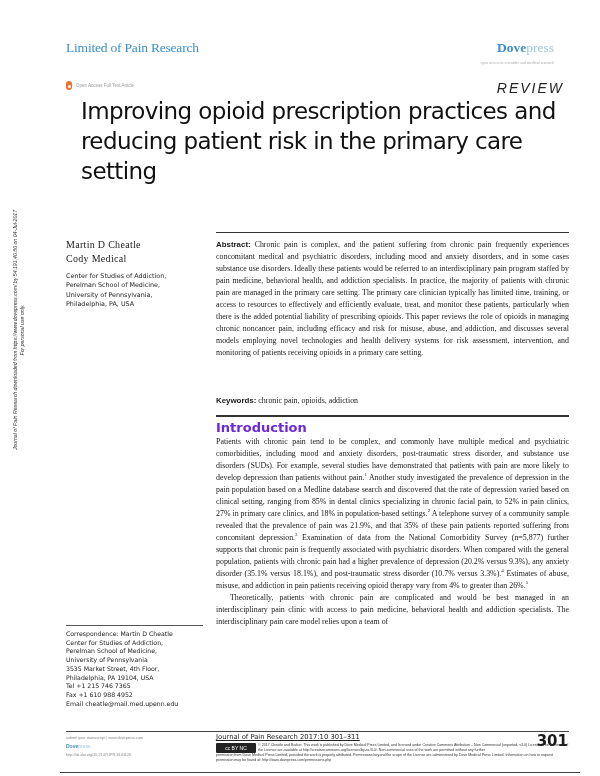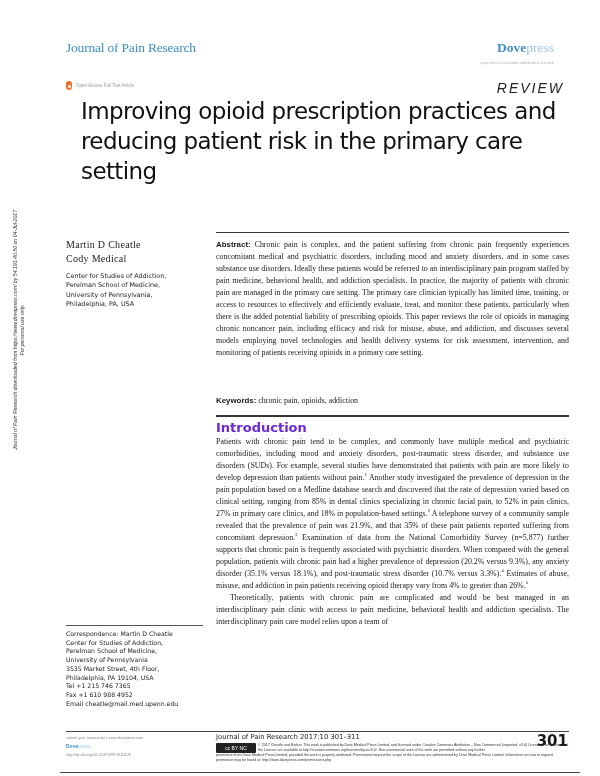--- a/index.html
+++ b/index.html
@@ -28,31 +28,31 @@
   .intro { left:216px; top:436px; width:353px; font-size:7.9px; line-height:12px; text-align:justify; }
   .intro p { margin:0; }
   .intro p.ind { text-indent:14px; }
   sup { font-size:5px; line-height:0; }
   .hr-corr { left:66px; top:625px; width:137px; height:1px; background:#555; }
   .corr { left:66px; top:630px; font-size:6.2px; line-height:8.7px; font-family:"DejaVu Sans", sans-serif; color:#222; }
   .hr-foot { left:66px; top:731px; width:503px; height:1px; background:#444; }
   .foot-left { left:66px; top:734px; font-size:3.8px; line-height:8px; color:#888; font-family:"Liberation Sans", sans-serif; }
   .foot-left .dv b { color:#3d8fc6; font-size:5px; }
   .foot-left .dv span { color:#9cc6e2; font-size:5px; }
-  .foot-journal { left:216px; top:733px; font-size:6.8px; font-family:"DejaVu Sans", sans-serif; color:#222; }
+  .foot-journal { left:216px; top:733px; font-size:6.8px; font-family:"DejaVu Sans", sans-serif; color:#222;text-decoration:underline; }
   .pageno { right:32px; top:732px; font-size:15px; font-weight:bold; font-family:"DejaVu Sans", sans-serif; }
   .cc { left:216px; top:743px; width:40px; height:10px; background:#222; color:#fff; font-size:5px; display:flex; align-items:center; justify-content:space-around; border-radius:1px; font-family:"Liberation Sans", sans-serif; }
   .license { left:258px; top:743px; width:311px; font-size:3.6px; line-height:5px; color:#333; font-family:"Liberation Sans", sans-serif; }
   .license2 { left:216px; top:753px; width:353px; font-size:3.6px; line-height:5px; color:#333; font-family:"Liberation Sans", sans-serif; }
   .hr-bottom { left:60px; top:772px; width:520px; height:1px; background:#444; }
 </style>
 </head>
 <body>
 
-<div class="abs journal">Journal of Pain Research</div>
+<div class="abs journal">Limited of Pain Research</div>
 <div class="abs dove"><span class="b">Dove</span><span class="p">press</span></div>
 <div class="abs tagline">open access to scientific and medical research</div>
 
 <div class="abs oa">
   <span class="oa-icon"></span>
   <span>Open Access Full Text Article</span>
 </div>
 <div class="abs review">REVIEW</div>
 
 <h1 class="abs title" style="margin:0">Improving opioid prescription practices and reducing patient risk in the primary care setting</h1>

